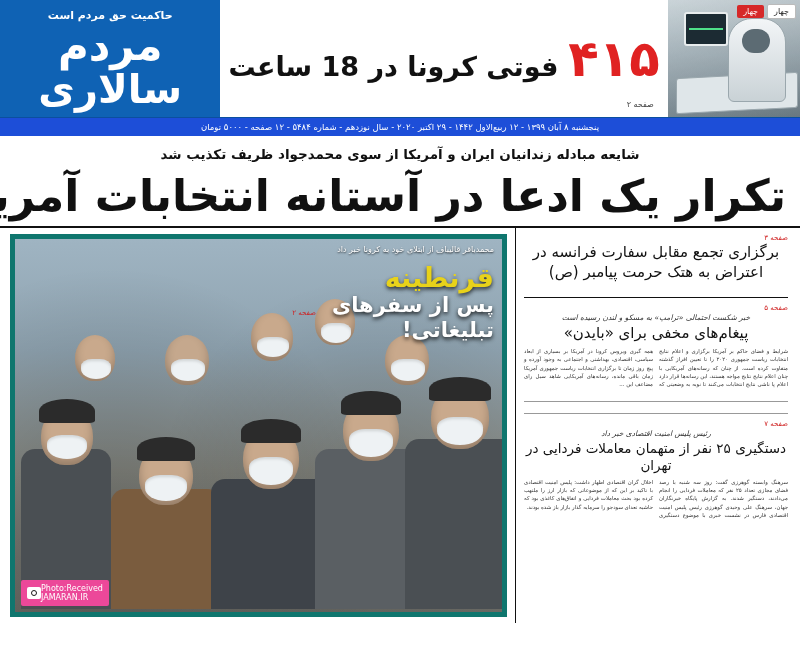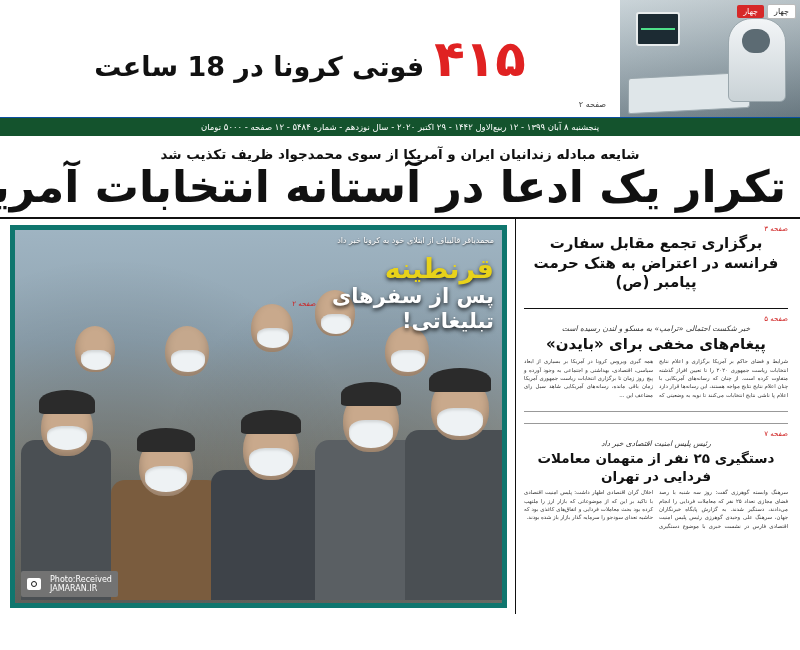--- a/index.html
+++ b/index.html
@@ -180,21 +180,21 @@
     color: #222;
     font-size: 8px;
     padding: 2px 6px;
     border-radius: 2px;
     border: 1px solid #bbb;
   }
 
   
   .datebar {
     height: 18px;
-    background: #14532d;
+    background: #1d4ed8;
     color: #fff;
     font-size: 8.5px;
     display: flex;
     align-items: center;
     justify-content: center;
     letter-spacing: 0.3px;
     white-space: nowrap;
     padding: 0 6px;
     box-sizing: border-box;
   }
@@ -202,20 +202,21 @@
   
   .lead {
     padding: 10px 14px 6px 14px;
     text-align: center;
     border-bottom: 2px solid #111;
   }
   .kicker {
     font-size: 13.5px;
     color: #111;
     font-weight: bold;
+    margin-bottom: 9px;
     direction: rtl;
   }
   .main-headline {
     font-size: 44px;
     font-weight: bold;
     color: #111;
     line-height: 1.12;
     letter-spacing: -1px;
     direction: rtl;
     white-space: nowrap;
@@ -255,21 +256,21 @@
   }
   .story-over {
     font-size: 7.5px;
     color: #333;
     margin-bottom: 2px;
     text-align: center;
     font-style: italic;
   }
   .story-title {
     font-size: 15px;
-    font-weight: bold;
+    font-weight: normal;
     line-height: 1.3;
     color: #111;
     text-align: center;
     margin-bottom: 3px;
   }
   .story-title.small {
     font-size: 13.5px;
   }
   .story-body {
     font-size: 5.4px;
@@ -368,27 +369,27 @@
     font-size: 7px;
     color: #cf2020;
     direction: rtl;
   }
 
   
   .credit {
     position: absolute;
     left: 6px;
     bottom: 6px;
-    background: #737373;
+    background: #ec4899;
     color: #fff;
     font-size: 8px;
     padding: 4px 6px;
     display: flex;
     align-items: center;
-    gap: 9px;
+    gap: 0;
     border-radius: 2px;
     direction: ltr;
   }
   .credit-icon {
     width: 14px;
     height: 12px;
     background: #fff;
     border-radius: 2px;
     position: relative;
     flex: none;
@@ -424,20 +425,27 @@
     </div>
 
     <div class="masthead-center">
       <div class="headline-corona">
         <span class="corona-number">۴۱۵</span>
         <span class="corona-text">فوتی کرونا در 18 ساعت</span>
       </div>
       <div class="corona-page-ref">صفحه ۲</div>
     </div>
 
+    <div class="masthead-left">
+      <div class="masthead-slogan">حاکمیت حق مردم است</div>
+      <div class="masthead-title">
+        <span>مردم</span>
+        <span class="line2">سالاری</span>
+      </div>
+    </div>
 
   </div>
 
   <div class="datebar">پنجشنبه ۸ آبان ۱۳۹۹ - ۱۲ ربیع‌الاول ۱۴۴۲ - ۲۹ اکتبر ۲۰۲۰ - سال نوزدهم - شماره ۵۴۸۴ - ۱۲ صفحه - ۵۰۰۰ تومان</div>
 
   <div class="lead">
     <div class="kicker">شایعه مبادله زندانیان ایران و آمریکا از سوی محمدجواد ظریف تکذیب شد</div>
     <div class="main-headline">تکرار یک ادعا در آستانه انتخابات آمریکا</div>
   </div>
 

